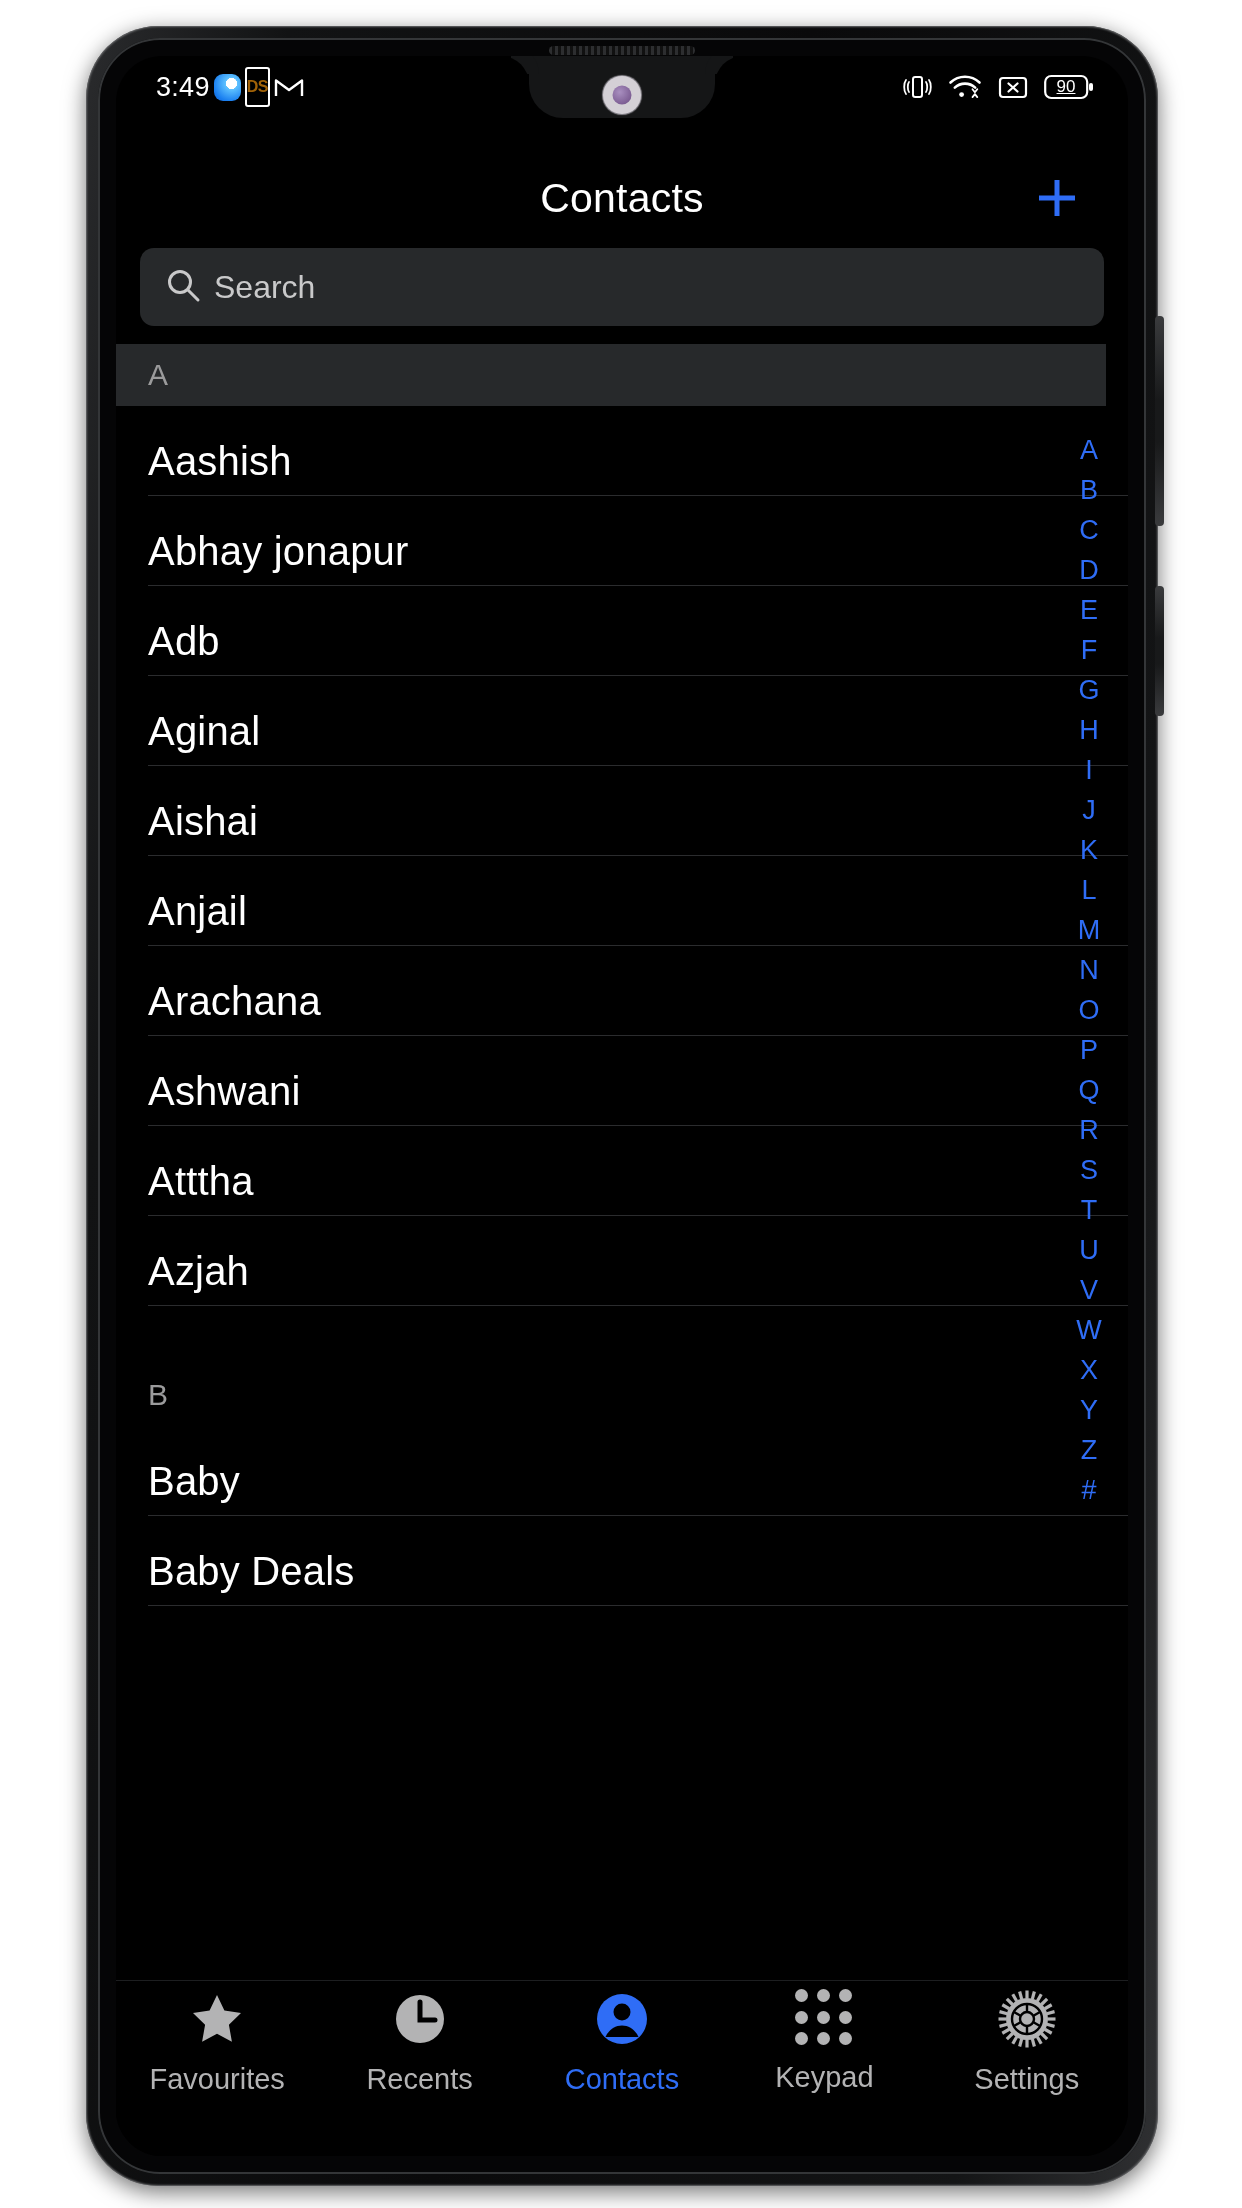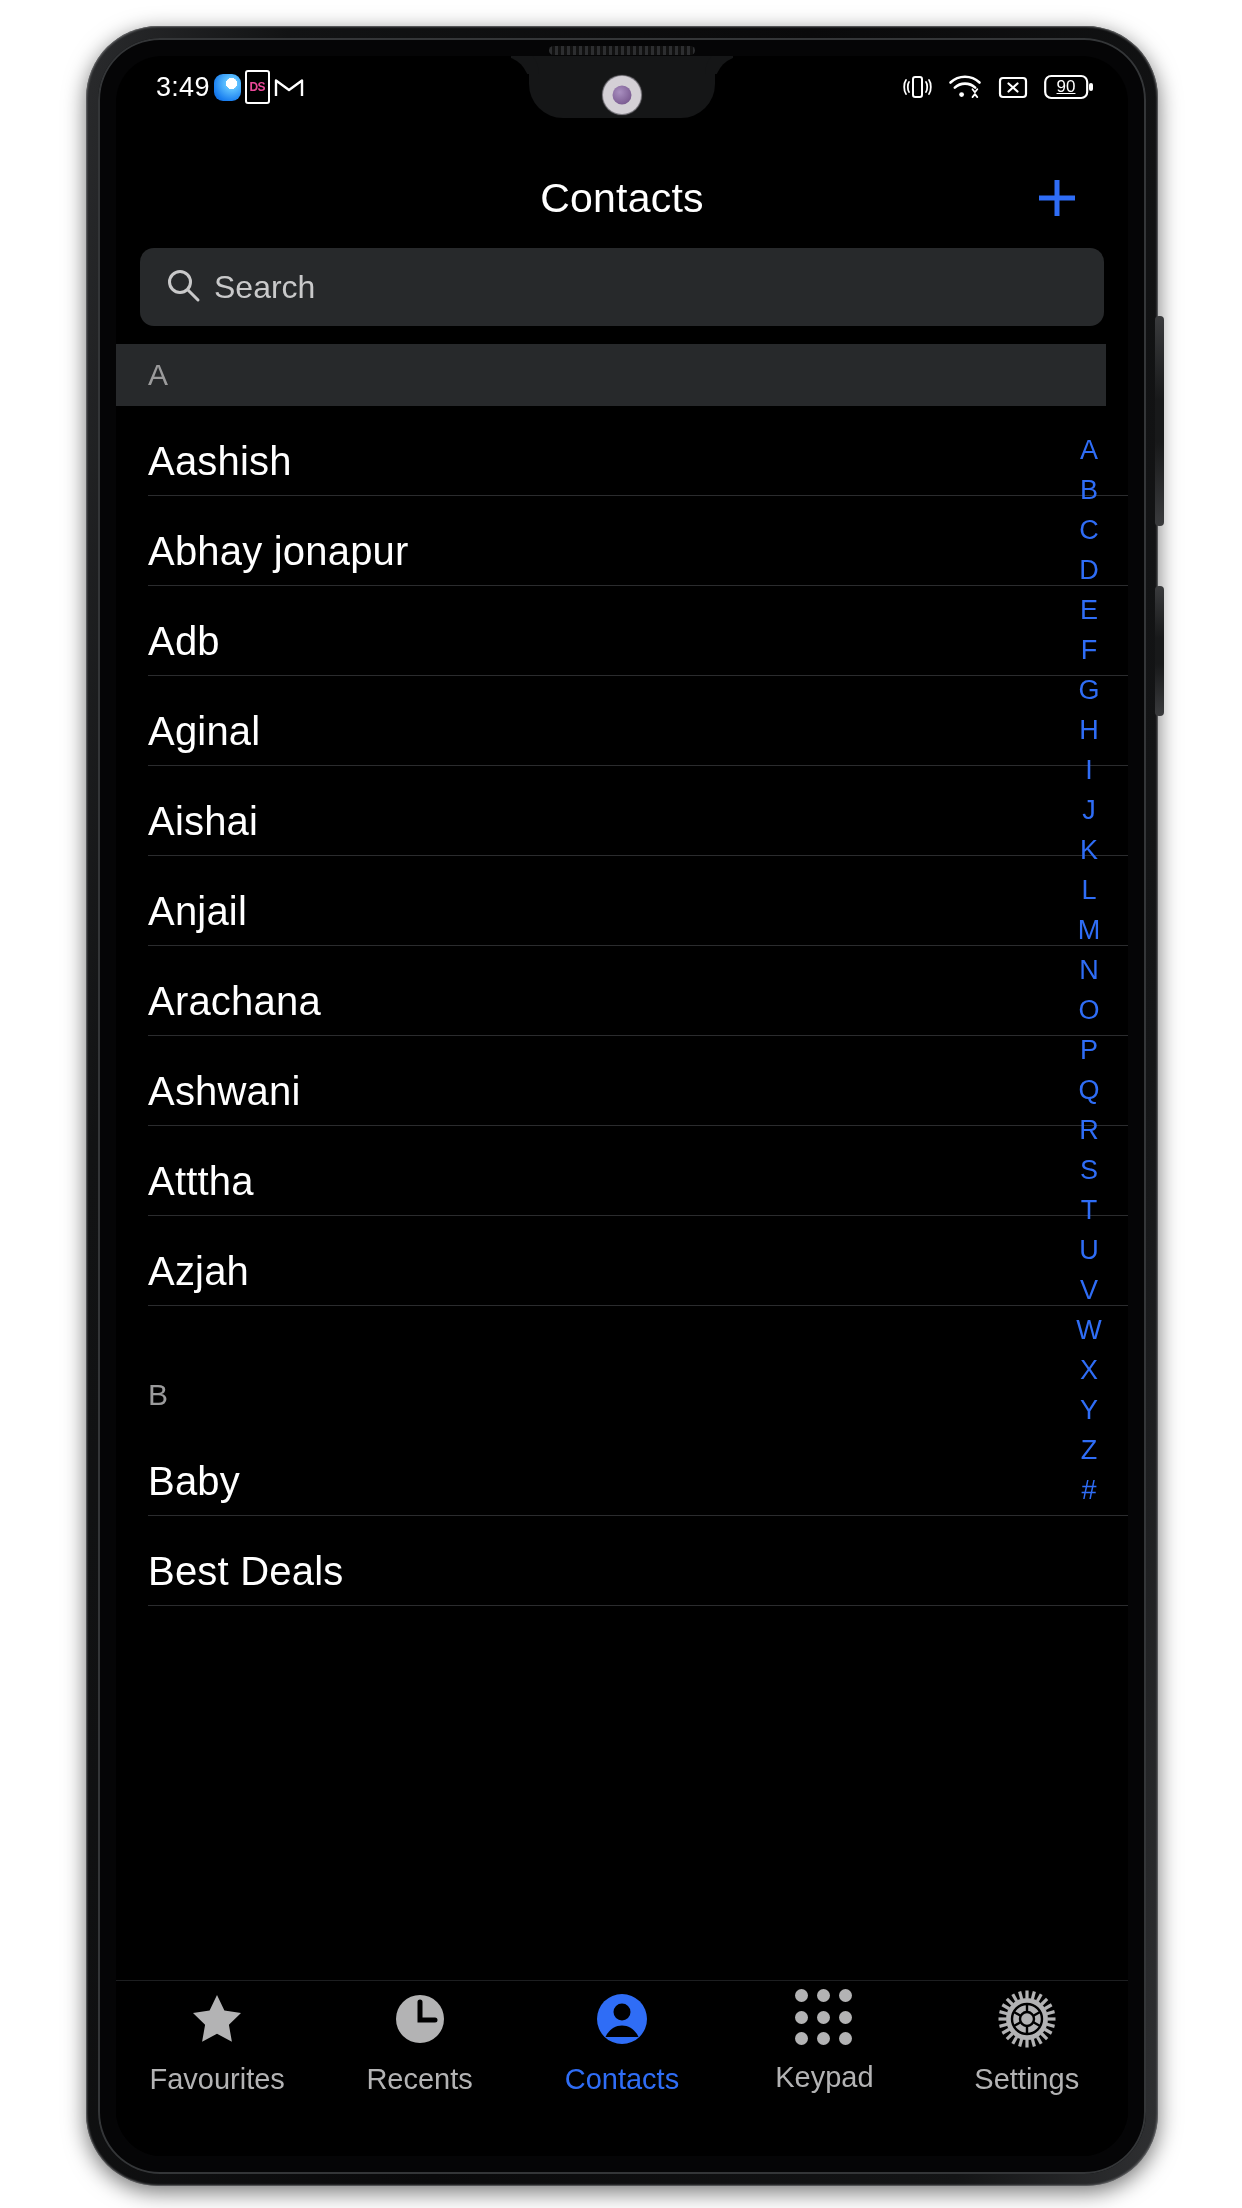--- a/index.html
+++ b/index.html
@@ -90,22 +90,22 @@
   #status-right { display: flex; align-items: center; gap: 16px; }
   #clock { font-size: 27px; letter-spacing: .3px; }
 
   .sicon { display: block; }
 
   .app-blue {
     width: 27px; height: 27px; border-radius: 9px;
     background: radial-gradient(circle at 65% 35%, #ffffff 0 22%, #5fc2ff 23%, #1a7ff0 72%, #0f5fd0 100%);
   }
   .app-ds {
-    width: 25px; height: 34px; border: 2px solid #ffffff; border-radius: 3px;
-    font-size: 12px; font-weight: bold; color: #ec4899;
+    width: 25px; height: 40px; border: 2px solid #ffffff; border-radius: 3px;
+    font-size: 16px; font-weight: bold; color: #a16207;
     display: flex; align-items: center; justify-content: center;
     letter-spacing: -.5px;
   }
 
   
   #app-header {
     position: absolute; left: 0; top: 96px; width: 100%; height: 92px;
     display: flex; align-items: center; justify-content: center;
   }
   #page-title { color: #ffffff; font-size: 41px; letter-spacing: .2px; }
@@ -308,21 +308,21 @@
         </div>
         <div class="spacer-row"></div>
         <div class="section-header">
           <span>B</span>
         </div>
         <div class="contact-row">
           <span class="contact-name">Baby</span>
           <div class="divider"></div>
         </div>
         <div class="contact-row">
-          <span class="contact-name">Best Deals</span>
+          <span class="contact-name">Baby Deals</span>
           <div class="divider"></div>
         </div>
       </div>
 
     <div id="alpha-index">
         <span class="alpha-letter">A</span>
         <span class="alpha-letter">B</span>
         <span class="alpha-letter">C</span>
         <span class="alpha-letter">D</span>
         <span class="alpha-letter">E</span>

